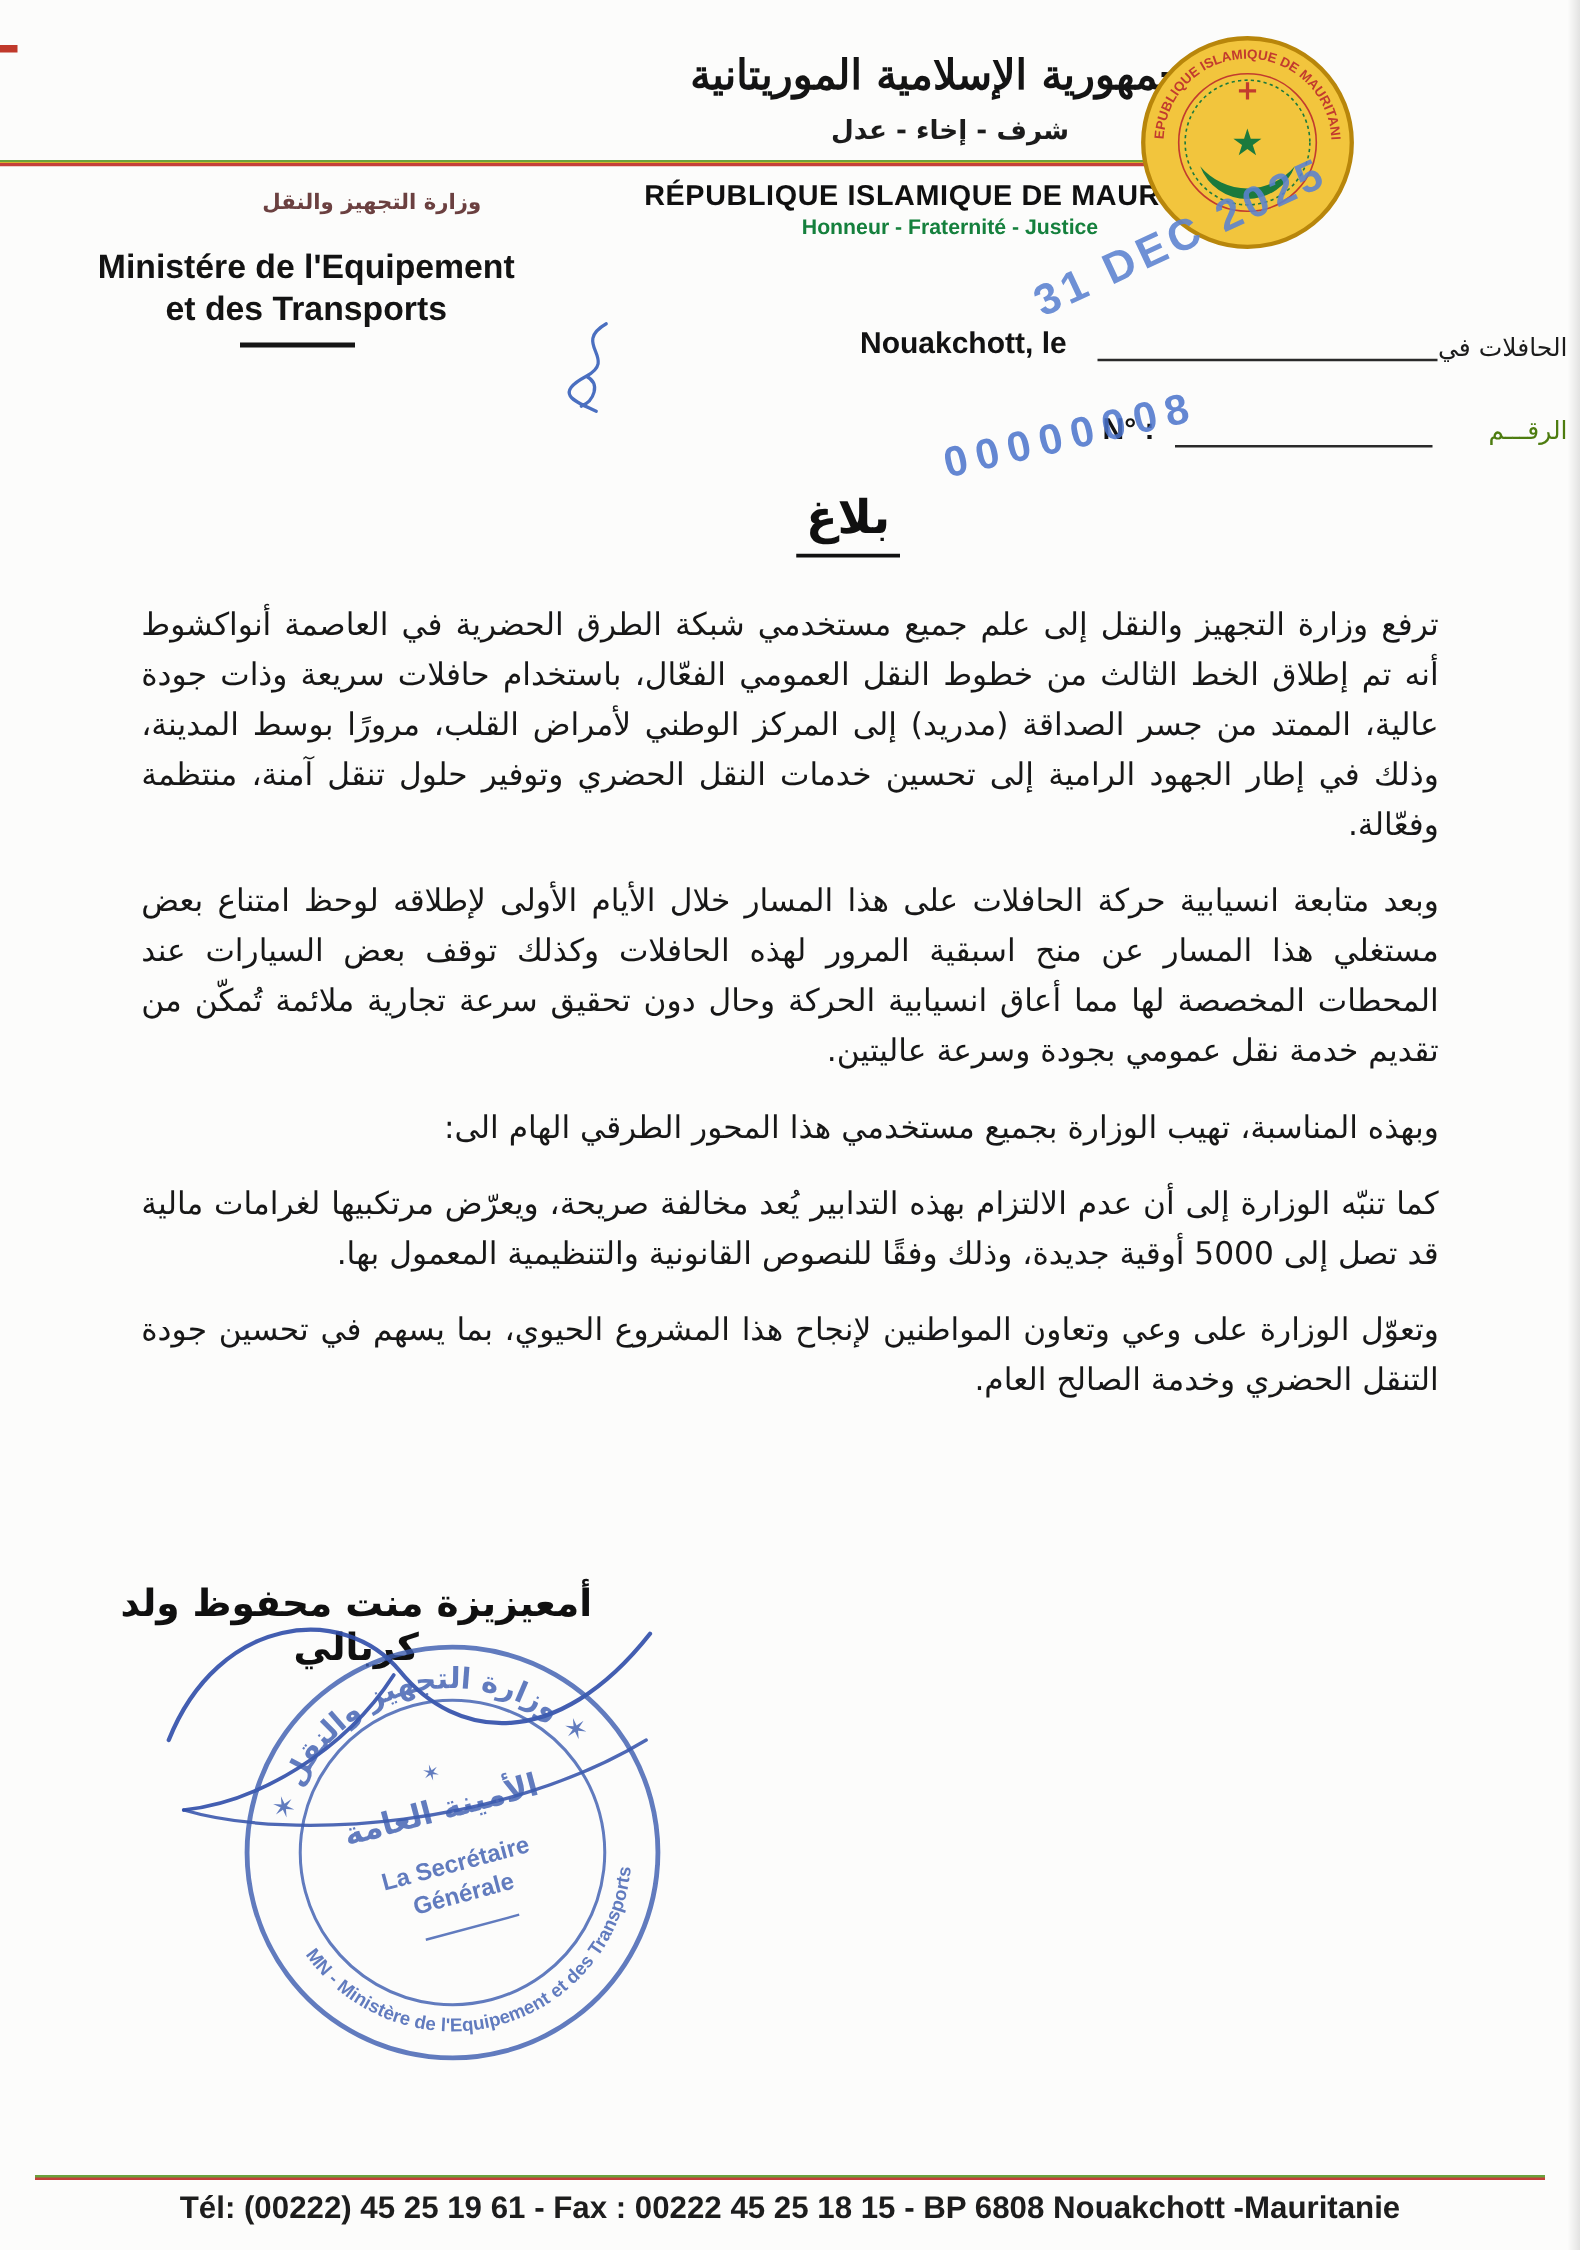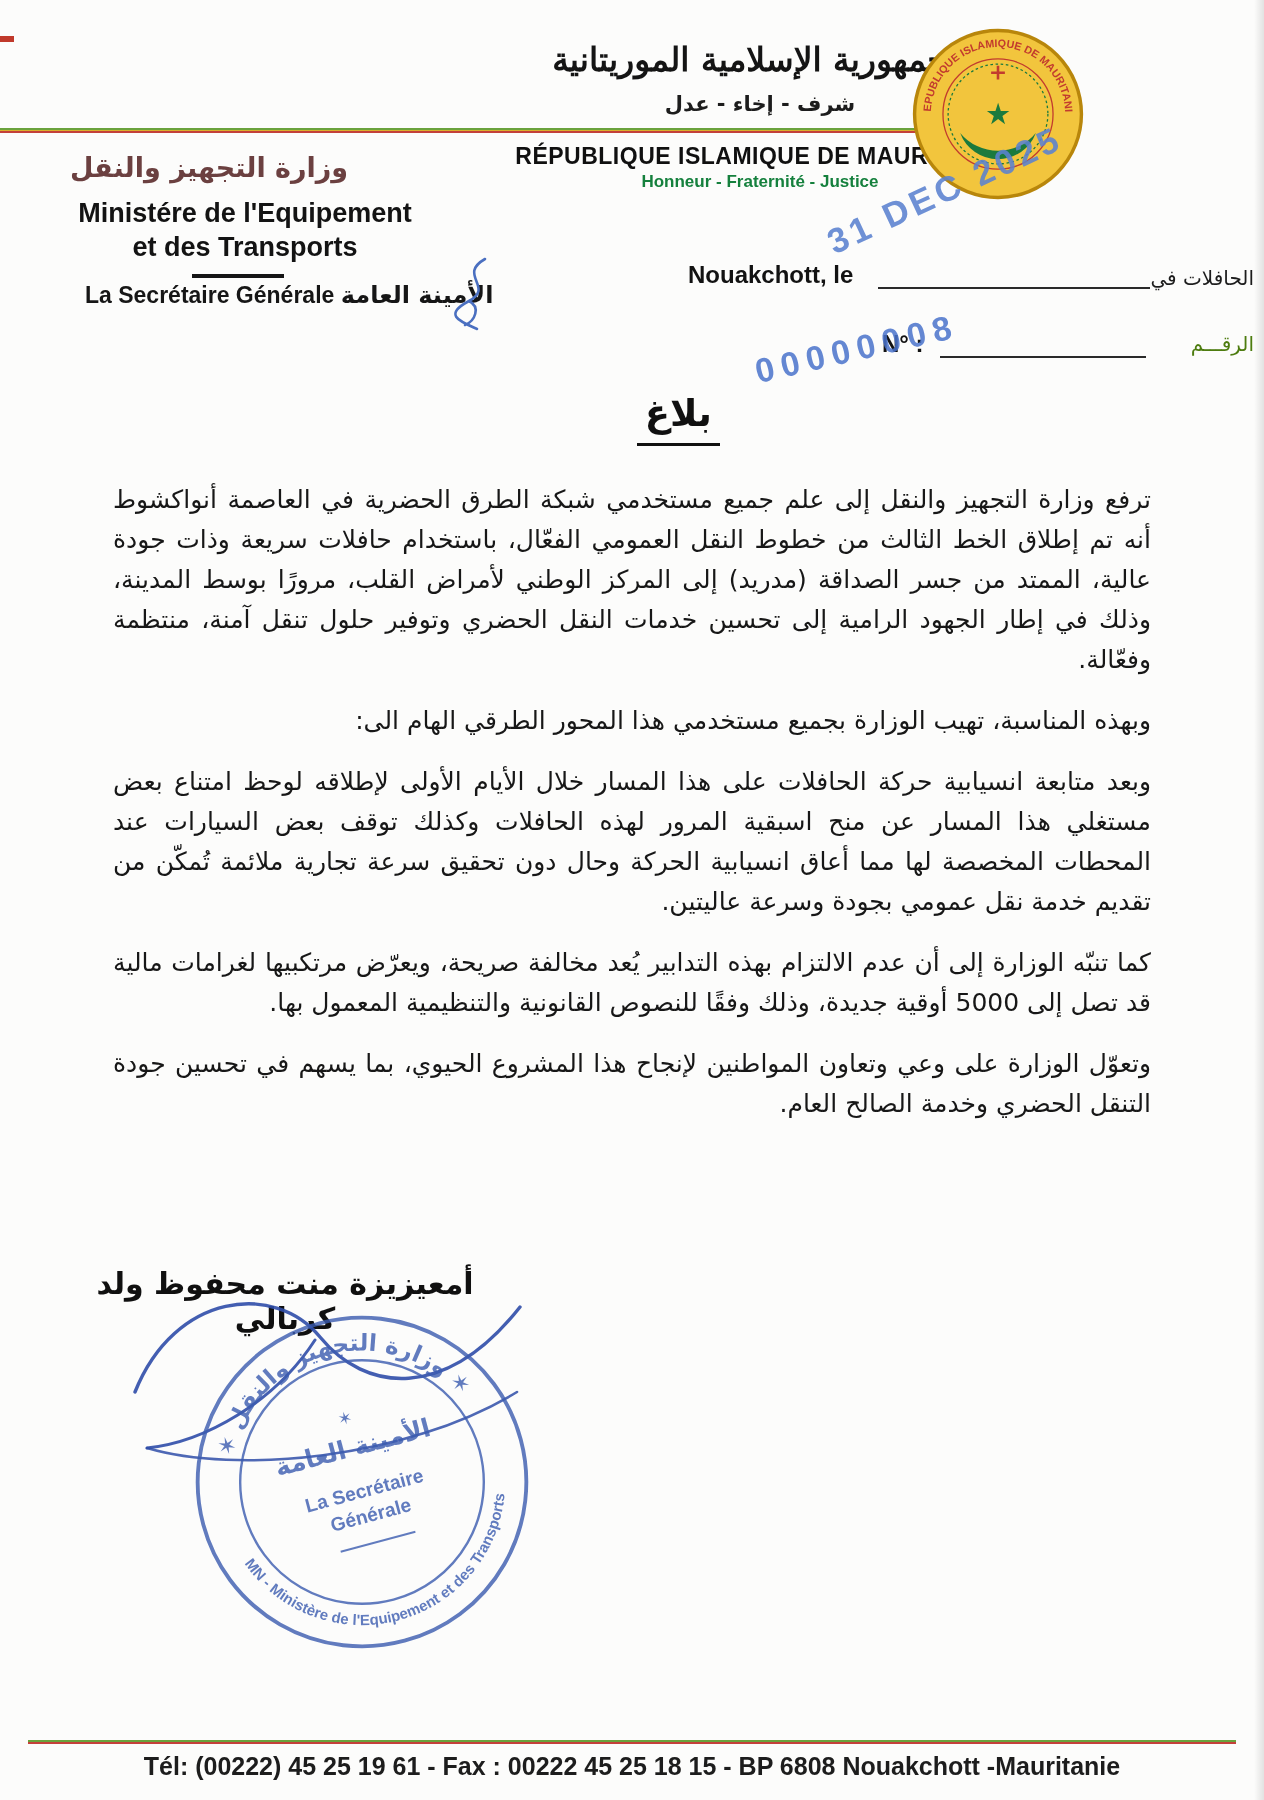--- a/index.html
+++ b/index.html
@@ -33,22 +33,22 @@
     font-family:"Liberation Sans", sans-serif; font-weight:bold; font-size:17px; color:#15803d;
   }
   .seal { left:912px; top:28px; width:172px; height:172px; }
 
   .red-mark { left:0; top:36px; width:14px; height:6px; background:#c0392b; }
   .scan-edge { right:0; top:0; width:10px; height:1800px;
     background:linear-gradient(to right,rgba(0,0,0,0),rgba(0,0,0,.10)); }
 
   
   .ministry-ar {
-    left:70px; top:152px; width:315px; text-align:left;
-    font-size:27px; font-weight:bold; color:#6b4040; direction:rtl;
+    left:70px; top:152px; width:315px; text-align:right;
+    font-size:17px; font-weight:bold; color:#6b4040; direction:rtl;
   }
   .ministry-fr1, .ministry-fr2 {
     left:55px; width:380px; text-align:center;
     font-family:"Liberation Sans", sans-serif; font-weight:bold; font-size:27px; color:#131313;
   }
   .ministry-fr1 { top:198px; }
   .ministry-fr2 { top:232px; }
   .ministry-underline { left:192px; top:274px; width:92px; height:4px; background:#151515; }
 
   .secretary-line {
@@ -141,46 +141,42 @@
     <text x="100" y="112" text-anchor="middle" font-size="34" fill="#1B7A3D">★</text>
     <path d="M 56 122 A 47 47 0 0 0 144 122 A 57 57 0 0 1 56 122 Z" fill="#1B7A3D"></path>
     <path d="M 100 60 L 100 44 M 92 52 L 108 52" stroke="#C23B2E" stroke-width="3"></path>
   </svg>
 
   <div class="abs ministry-ar">وزارة التجهيز والنقل</div>
   <div class="abs ministry-fr1">Ministére de l'Equipement</div>
   <div class="abs ministry-fr2">et des Transports</div>
   <div class="abs ministry-underline"></div>
 
-  <div class="abs secretary-line">
-    <span>La Secrétaire Générale</span>
-    <span class="ar">الأمينة العامة</span>
-  </div>
   <svg class="abs pen-mark-top" viewBox="0 0 60 80">
     <path d="M 38 4 C 10 20, 48 32, 22 46 S 12 66, 30 74 M 22 46 C 34 52, 28 66, 18 70" fill="none" stroke="#4a6fc0" stroke-width="2.6" stroke-linecap="round"></path>
   </svg>
 
   <div class="abs nkc-label">Nouakchott, le</div>
   <div class="abs nkc-rule"></div>
   <div class="abs nkc-ar">الحافلات في</div>
   <div class="abs date-stamp">31 DEC 2025</div>
 
   <div class="abs num-label">N° :</div>
   <div class="abs num-rule"></div>
   <div class="abs num-ar">الرقـــم</div>
   <div class="abs number-stamp">00000008</div>
 
   <div class="abs doc-title">
     <span>بلاغ</span>
   </div>
 
   <div class="abs body-text">
     <p>ترفع وزارة التجهيز والنقل إلى علم جميع مستخدمي شبكة الطرق الحضرية في العاصمة أنواكشوط أنه تم إطلاق الخط الثالث من خطوط النقل العمومي الفعّال، باستخدام حافلات سريعة وذات جودة عالية، الممتد من جسر الصداقة (مدريد) إلى المركز الوطني لأمراض القلب، مرورًا بوسط المدينة، وذلك في إطار الجهود الرامية إلى تحسين خدمات النقل الحضري وتوفير حلول تنقل آمنة، منتظمة وفعّالة.</p>
+    <p>وبعد متابعة انسيابية حركة الحافلات على هذا المسار خلال الأيام الأولى لإطلاقه لوحظ امتناع بعض مستغلي هذا المسار عن منح اسبقية المرور لهذه الحافلات وكذلك توقف بعض السيارات عند المحطات المخصصة لها مما أعاق انسيابية الحركة وحال دون تحقيق سرعة تجارية ملائمة تُمكّن من تقديم خدمة نقل عمومي بجودة وسرعة عاليتين.</p>
     <p>وبهذه المناسبة، تهيب الوزارة بجميع مستخدمي هذا المحور الطرقي الهام الى:</p>
-    <p>وبعد متابعة انسيابية حركة الحافلات على هذا المسار خلال الأيام الأولى لإطلاقه لوحظ امتناع بعض مستغلي هذا المسار عن منح اسبقية المرور لهذه الحافلات وكذلك توقف بعض السيارات عند المحطات المخصصة لها مما أعاق انسيابية الحركة وحال دون تحقيق سرعة تجارية ملائمة تُمكّن من تقديم خدمة نقل عمومي بجودة وسرعة عاليتين.</p>
     <p>كما تنبّه الوزارة إلى أن عدم الالتزام بهذه التدابير يُعد مخالفة صريحة، ويعرّض مرتكبيها لغرامات مالية قد تصل إلى 5000 أوقية جديدة، وذلك وفقًا للنصوص القانونية والتنظيمية المعمول بها.</p>
     <p>وتعوّل الوزارة على وعي وتعاون المواطنين لإنجاح هذا المشروع الحيوي، بما يسهم في تحسين جودة التنقل الحضري وخدمة الصالح العام.</p>
   </div>
 
   <div class="abs sign-name">أمعيزيزة منت محفوظ ولد كربالي</div>
 
   <svg class="abs flourish" viewBox="0 0 430 230">
     <path d="M 30 140 C 70 40, 170 30, 215 85 S 340 150, 415 55" fill="none" stroke="#2F4DA8" stroke-width="3.4" stroke-linecap="round" opacity=".9"></path>
     <path d="M 210 88 C 170 150, 100 190, 42 196" fill="none" stroke="#2F4DA8" stroke-width="3" stroke-linecap="round" opacity=".9"></path>
     <path d="M 42 196 C 130 222, 300 208, 412 140" fill="none" stroke="#2F4DA8" stroke-width="2.6" stroke-linecap="round" opacity=".85"></path>

